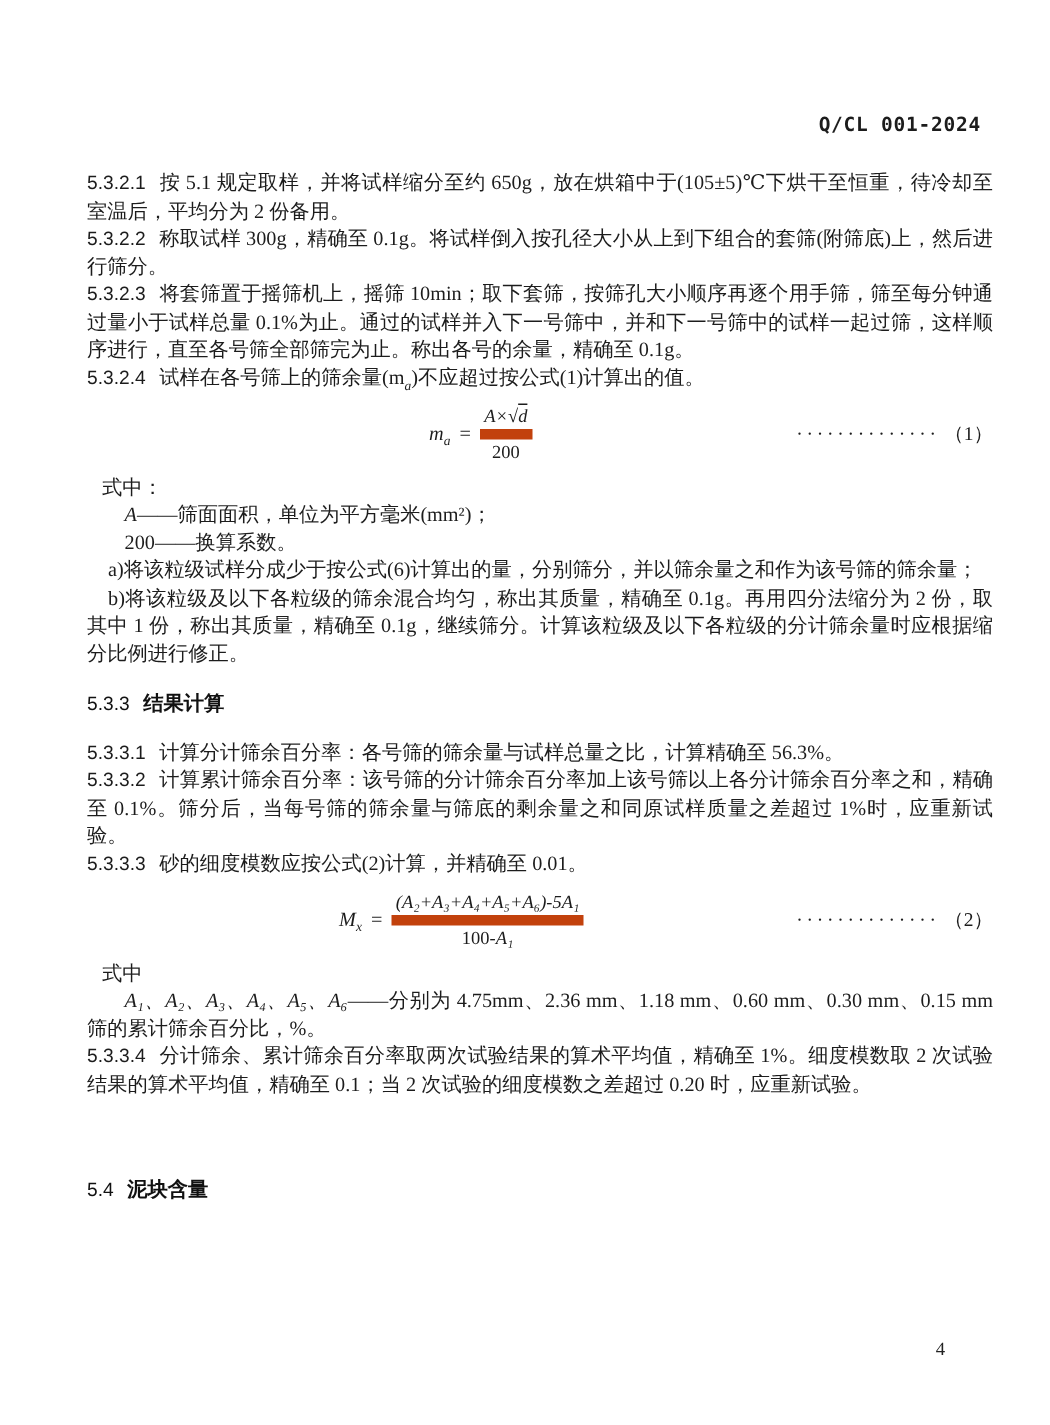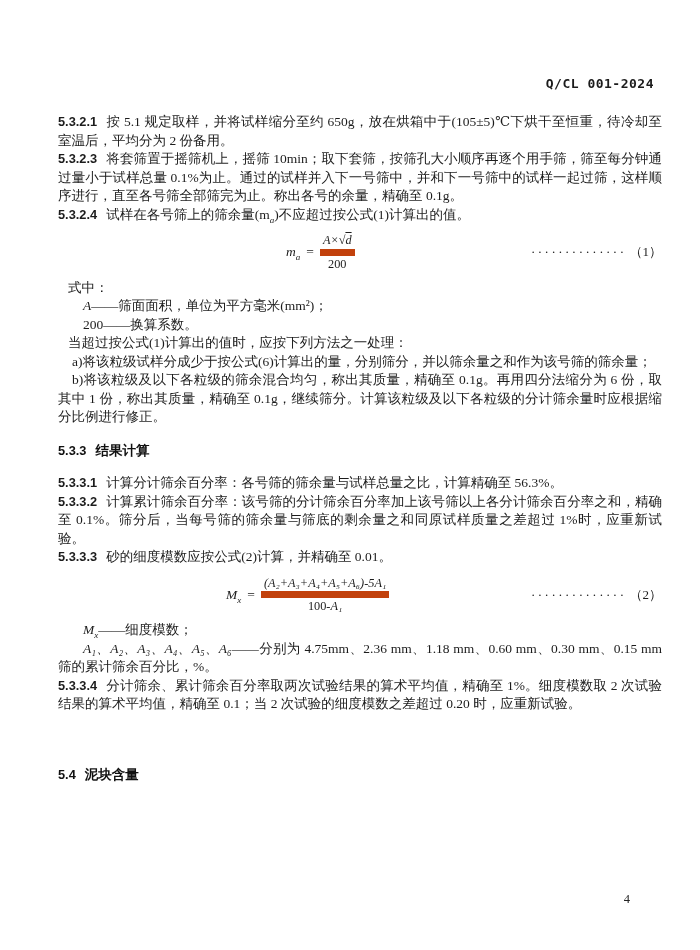--- a/index.html
+++ b/index.html
@@ -9,21 +9,21 @@
     font-family:"Liberation Serif","DejaVu Serif",serif;
     color:#1c1c1c;overflow:hidden;margin-top:32px;
   }
   .doc-header{
     text-align:right;
     font-family:"DejaVu Sans Mono","Liberation Mono",monospace;
     font-weight:bold;font-size:13px;letter-spacing:.5px;
     padding-right:8px;margin-bottom:22px;
   }
   .body-text p{margin:0;text-align:justify;font-size:13.5px;line-height:18.5px;}
-  .sec-num{font-family:"Liberation Sans",sans-serif;font-weight:bold;font-size:12.8px;margin-right:9px;}
+  .sec-num{font-family:"Liberation Sans",sans-serif;font-weight:normal;font-size:12.8px;margin-right:9px;}
   .sec-heading{font-family:"Liberation Sans",sans-serif;font-weight:bold;font-size:14px;color:#111;}
   .h533{margin:15px 0 14px 0 !important;text-align:center;}
   .h54{margin-top:52px !important;text-align:right;}
   .indent1{text-indent:10px;font-family:Liberation Serif, serif;}
   .def-line{padding-left:25px;}
   .def-hang{text-indent:25px;}
   .item-ab{text-indent:14px;}
   .var{font-style:italic;}
   sub{font-size:9px;line-height:0;}
   .formula-row{display:flex;align-items:center;margin:9px 0 7px 0;min-height:34px;gap:16px;}
@@ -43,20 +43,21 @@
 <body>
 
 <div class="page">
 
   <div class="doc-header">Q/CL 001-2024</div>
 
   <div class="body-text">
 
     <p><span class="sec-num">5.3.2.1</span><span>按 5.1 规定取样，并将试样缩分至约 650g，放在烘箱中于(105±5)℃下烘干至恒重，待冷却至室温后，平均分为 2 份备用。</span></p>
 
+    <p><span class="sec-num">5.3.2.2</span><span>称取试样 300g，精确至 0.1g。将试样倒入按孔径大小从上到下组合的套筛(附筛底)上，然后进行筛分。</span></p>
 
     <p><span class="sec-num">5.3.2.3</span><span>将套筛置于摇筛机上，摇筛 10min；取下套筛，按筛孔大小顺序再逐个用手筛，筛至每分钟通过量小于试样总量 0.1%为止。通过的试样并入下一号筛中，并和下一号筛中的试样一起过筛，这样顺序进行，直至各号筛全部筛完为止。称出各号的余量，精确至 0.1g。</span></p>
 
     <p><span class="sec-num">5.3.2.4</span><span><span>试样在各号筛上的筛余量(m</span><sub class="var">a</sub><span>)不应超过按公式(1)计算出的值。</span></span></p>
 
     <div class="formula-row f1-pad">
       <span class="formula">
         <span class="var"><span>m</span><sub>a</sub></span>
         <span class="eq">=</span>
         <span class="frac">
@@ -66,23 +67,22 @@
       </span>
       <span class="dots-label">
           <span class="dots">··············</span>
           <span class="flabel">（1）</span>
         </span>
     </div>
 
     <p class="indent1">式中：</p>
     <p class="def-line"><span class="var">A</span><span>——筛面面积，单位为平方毫米(mm²)；</span></p>
     <p class="def-line"><span>200</span><span>——换算系数。</span></p>
-    <p class="indent1">当超过按公式(1)计算出的值时，应按下列方法之一处理：</p>
     <p class="item-ab">a)将该粒级试样分成少于按公式(6)计算出的量，分别筛分，并以筛余量之和作为该号筛的筛余量；</p>
-    <p class="item-ab">b)将该粒级及以下各粒级的筛余混合均匀，称出其质量，精确至 0.1g。再用四分法缩分为 6 份，取其中 1 份，称出其质量，精确至 0.1g，继续筛分。计算该粒级及以下各粒级的分计筛余量时应根据缩分比例进行修正。</p>
+    <p class="item-ab">b)将该粒级及以下各粒级的筛余混合均匀，称出其质量，精确至 0.1g。再用四分法缩分为 2 份，取其中 1 份，称出其质量，精确至 0.1g，继续筛分。计算该粒级及以下各粒级的分计筛余量时应根据缩分比例进行修正。</p>
 
     <p class="sec-heading h533"><span class="sec-num">5.3.3</span><span>结果计算</span></p>
 
     <p><span class="sec-num">5.3.3.1</span><span>计算分计筛余百分率：各号筛的筛余量与试样总量之比，计算精确至 56.3%。</span></p>
 
     <p><span class="sec-num">5.3.3.2</span><span>计算累计筛余百分率：该号筛的分计筛余百分率加上该号筛以上各分计筛余百分率之和，精确至 0.1%。筛分后，当每号筛的筛余量与筛底的剩余量之和同原试样质量之差超过 1%时，应重新试验。</span></p>
 
     <p><span class="sec-num">5.3.3.3</span><span>砂的细度模数应按公式(2)计算，并精确至 0.01。</span></p>
 
     <div class="formula-row f2-pad">
@@ -93,21 +93,21 @@
           <span class="fnum var">(A₂+A₃+A₄+A₅+A₆)-5A₁</span>
           <span class="fden"><span>100-</span><span class="var">A₁</span></span>
         </span>
       </span>
       <span class="dots-label">
           <span class="dots">··············</span>
           <span class="flabel">（2）</span>
         </span>
     </div>
 
-    <p class="def-hang"><span class="var">M</span><sub class="var">x</sub><span>——细度模数；</span></p>
+    <p class="indent1">式中</p>
     <p class="def-hang"><span class="var">A₁、A₂、A₃、A₄、A₅、A₆</span><span>——分别为 4.75mm、2.36 mm、1.18 mm、0.60 mm、0.30 mm、0.15 mm 筛的累计筛余百分比，%。</span></p>
 
     <p><span class="sec-num">5.3.3.4</span><span>分计筛余、累计筛余百分率取两次试验结果的算术平均值，精确至 1%。细度模数取 2 次试验结果的算术平均值，精确至 0.1；当 2 次试验的细度模数之差超过 0.20 时，应重新试验。</span></p>
 
     <p class="sec-heading h54"><span class="sec-num">5.4</span><span>泥块含量</span></p>
 
   </div>
 
   <div class="page-number">4</div>
 

